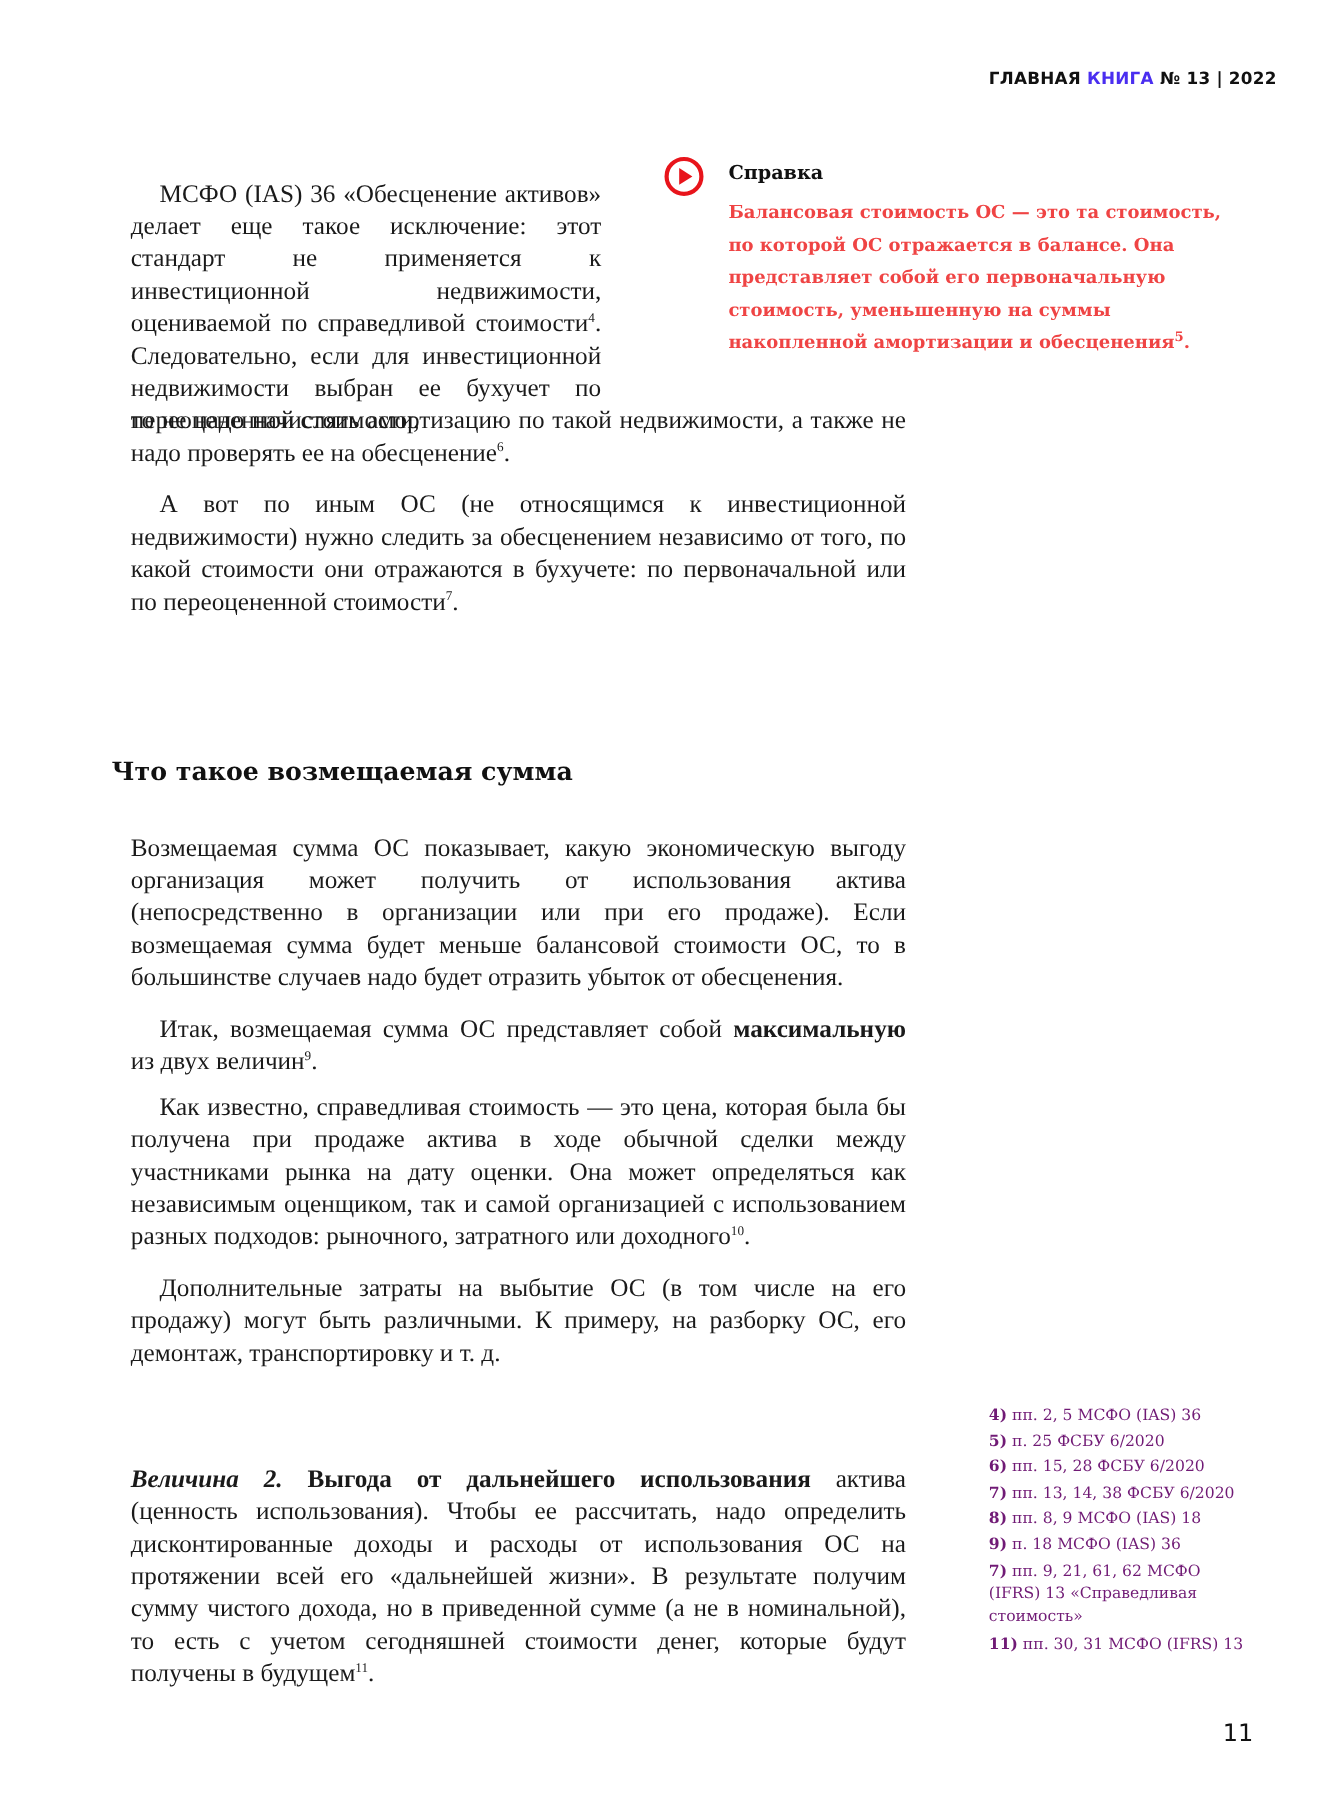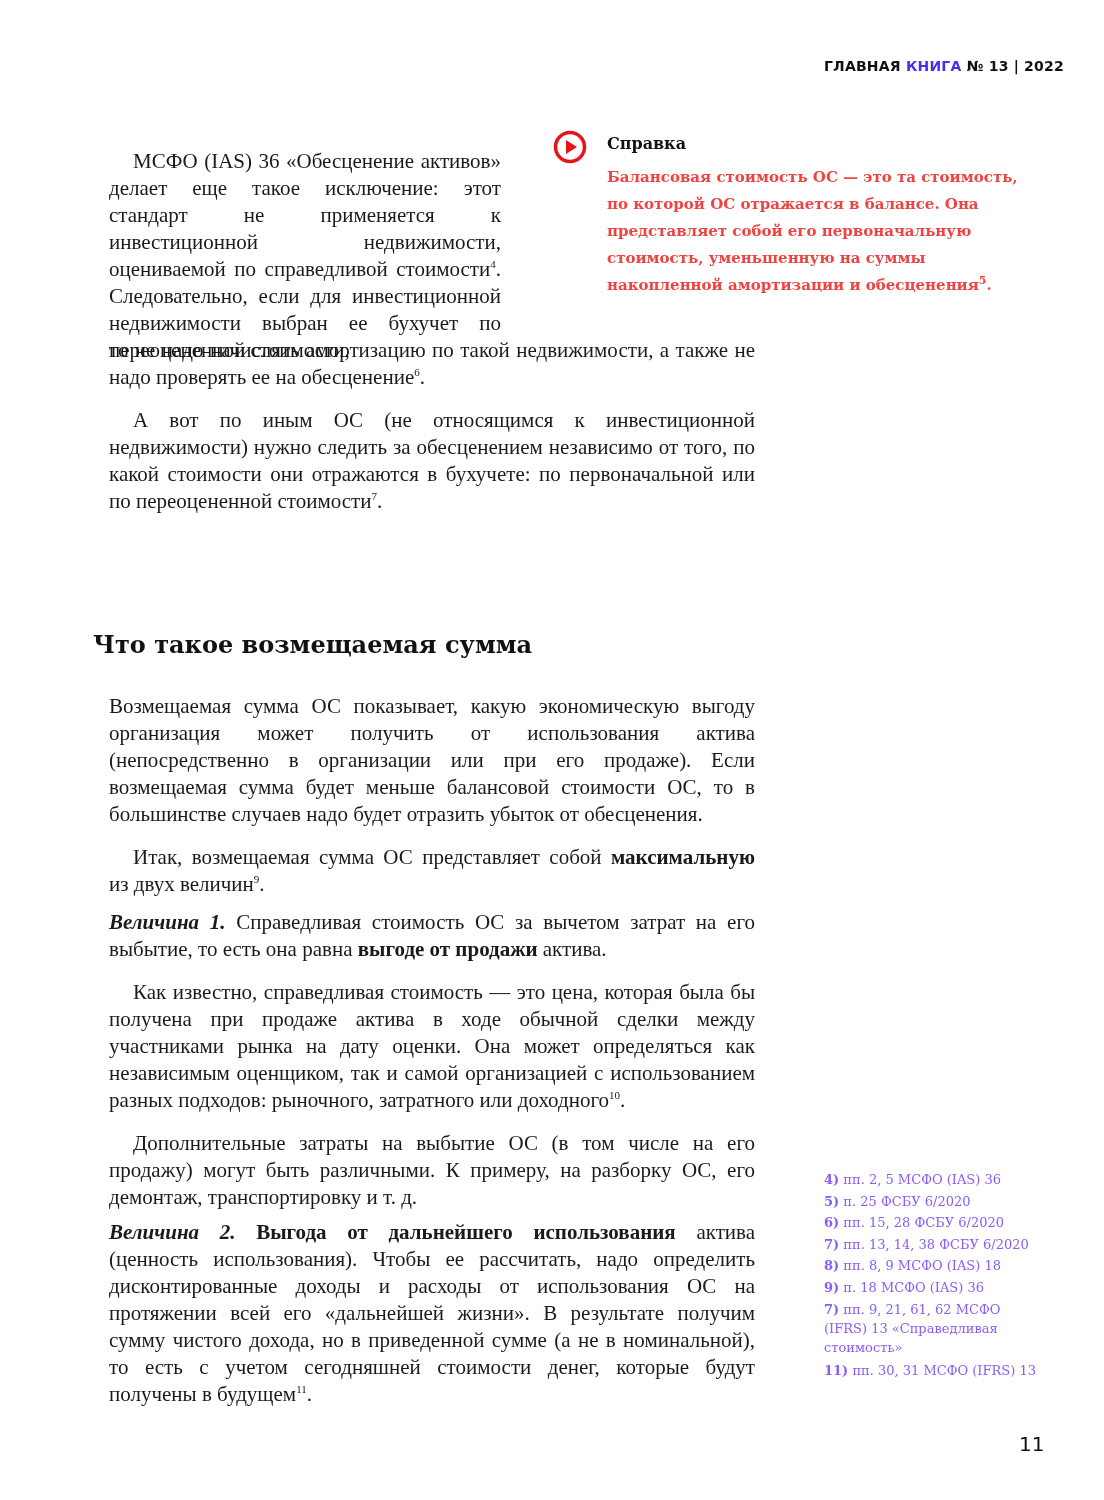--- a/index.html
+++ b/index.html
@@ -9,24 +9,24 @@
   .body-text { font-family: "Liberation Serif", serif; font-size: 21px; line-height: 27px; color: #1a1a1a; }
   .p { margin: 16px; text-align: justify; text-align-last: left; }
   .indent { text-indent: 24px; }
   sup { font-size: 11px; line-height: 0; vertical-align: super; }
   .col-left { position: absolute; left: 93px; top: 132px; width: 424px; }
   .col-main { position: absolute; left: 93px; width: 678px; }
   .infobox { position: absolute; left: 553px; top: 130px; width: 480px; }
   .info-icon { position: absolute; left: 0; top: 0; width: 34px; height: 34px; }
   .info-title { position: absolute; left: 54px; top: 4px; font-family: "DejaVu Serif", serif; font-weight: bold; font-size: 16px; color: #111; }
   .info-body { position: absolute; left: 54px; top: 34px; width: 420px; font-family: "DejaVu Serif", serif; font-weight: bold; font-size: 15px; line-height: 27px; color: #ef4444; }
-  .h2 { position: absolute; left: 93px; top: 630px; font-family: "DejaVu Serif", serif; font-weight: bold; font-size: 24px; color: #111; }
+  .h2 { position: absolute; left: 93px; top: 630px; font-family: "DejaVu Serif", serif; font-weight: bold; font-size: 21px; color: #111; }
   .term { font-weight: bold; font-style: italic; }
   b { font-weight: bold; }
-  .footnotes { position: absolute; left: 824px; top: 1169px; width: 220px; font-family: "DejaVu Serif", serif; font-size: 13px; line-height: 21.5px; color: #8b5cf6; }
+  .footnotes { position: absolute; left: 824px; top: 1169px; width: 220px; font-family: "DejaVu Serif", serif; font-size: 13px; line-height: 21.5px; color: #701a75; }
   .fn { margin: 0; }
   .fn .num { font-weight: bold; }
   .pagenum { position: absolute; left: 1019px; top: 1432px; font-family: "DejaVu Sans", sans-serif; font-size: 20px; color: #111; }
 </style>
 </head>
 <body>
 
 <div class="header">
   <span>ГЛАВНАЯ</span>
   <span class="brand-accent">КНИГА</span>
@@ -52,21 +52,20 @@
 </div>
 
 <div class="h2">Что такое возмещаемая сумма</div>
 
 <div class="col-main body-text" style="top:677px;">
   <p class="p">Возмещаемая сумма ОС показывает, какую экономическую выгоду организация может получить от использования актива (непосредственно в организации или при его продаже). Если возмещаемая сумма будет меньше балансовой стоимости ОС, то в большинстве случаев надо будет отразить убыток от обесценения.</p>
   <p class="p indent"><span>Итак, возмещаемая сумма ОС представляет собой </span><b>максимальную</b><span> из двух величин</span><sup>9</sup><span>.</span></p>
 </div>
 
 <div class="col-main body-text" style="top:893px;">
-  <p class="p"><span class="term">Величина 1.</span><span> Справедливая стоимость ОС за вычетом затрат на его выбытие, то есть она равна </span><b>выгоде от продажи</b><span> актива.</span></p>
   <p class="p indent"><span>Как известно, справедливая стоимость — это цена, которая была бы получена при продаже актива в ходе обычной сделки между участниками рынка на дату оценки. Она может определяться как независимым оценщиком, так и самой организацией с использованием разных подходов: рыночного, затратного или доходного</span><sup>10</sup><span>.</span></p>
   <p class="p indent">Дополнительные затраты на выбытие ОС (в том числе на его продажу) могут быть различными. К примеру, на разборку ОС, его демонтаж, транспортировку и т. д.</p>
 </div>
 
 <div class="col-main body-text" style="top:1203px;">
   <p class="p"><span class="term">Величина 2.</span><b> Выгода от дальнейшего использования</b><span> актива (ценность использования). Чтобы ее рассчитать, надо определить дисконтированные доходы и расходы от использования ОС на протяжении всей его «дальнейшей жизни». В результате получим сумму чистого дохода, но в приведенной сумме (а не в номинальной), то есть с учетом сегодняшней стоимости денег, которые будут получены в будущем</span><sup>11</sup><span>.</span></p>
 </div>
 
 <div class="footnotes">
   <p class="fn"><span class="num">4)</span><span> пп. 2, 5 МСФО (IAS) 36</span></p>

